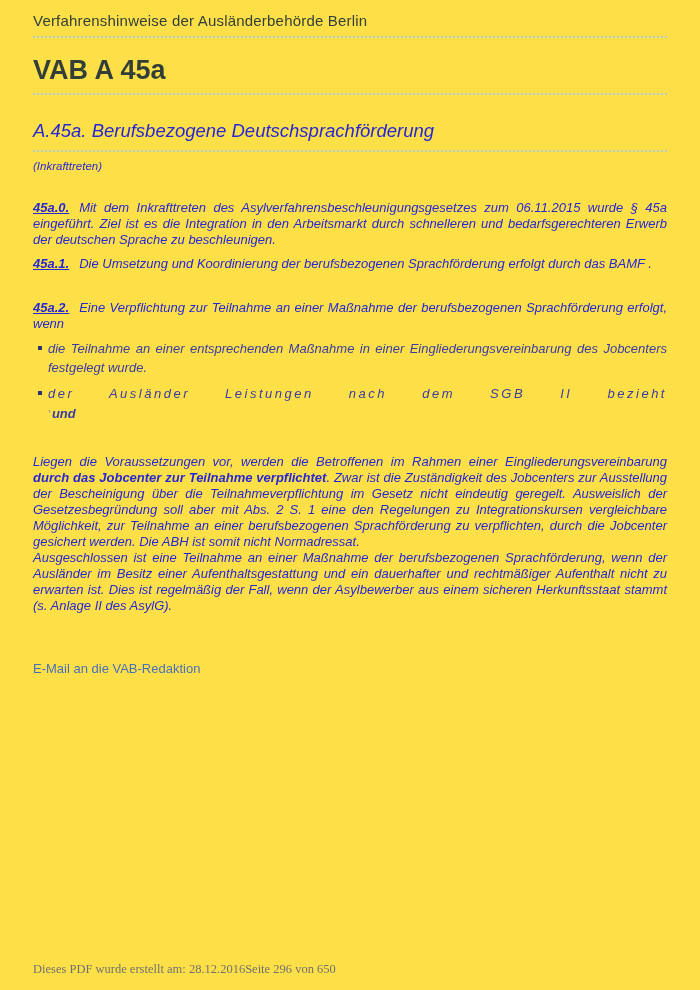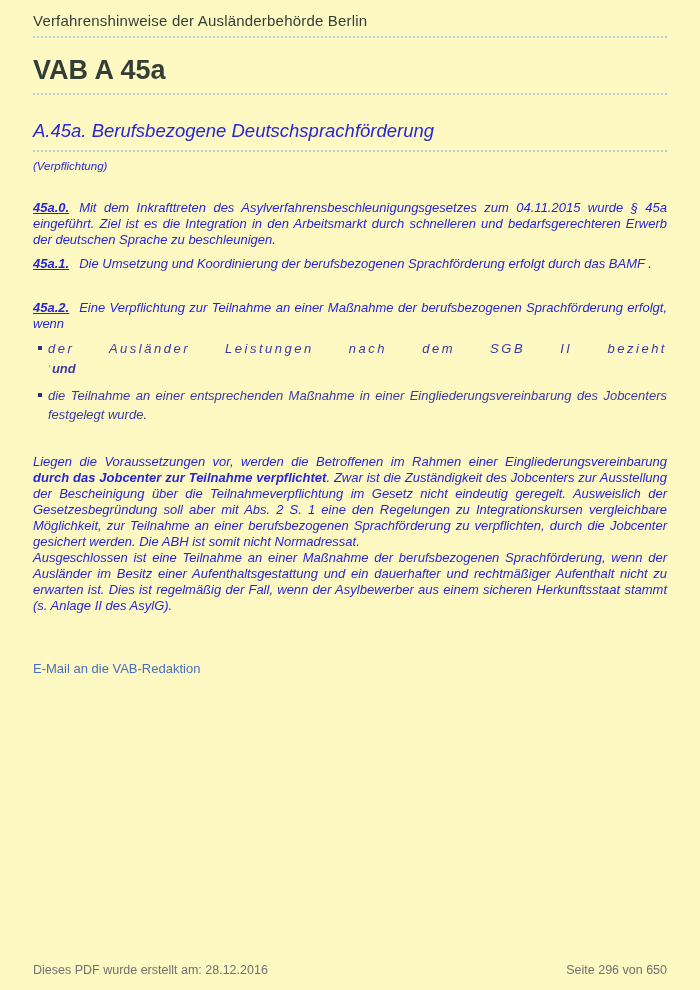--- a/index.html
+++ b/index.html
@@ -6,21 +6,21 @@
   html, body { background: #ffffff; }
   body {
     width: 700px; height: 990px;
     font-family: "Liberation Sans", sans-serif;
     position: relative;
     overflow: hidden;
   }
   .page {
     position: absolute; inset: 0;
     padding: 12px 33px 0 33px;
-    background: #fef9c3;
+    background: #fde047;
   }
   .dotted-rule {
     border: none;
     border-bottom: 2px dotted #b7cbd4;
     height: 0;
   }
   .doc-header {
     font-size: 15px;
     color: #333e39;
     letter-spacing: 0.2px;
@@ -99,64 +99,64 @@
     margin-top: 47px;
     font-size: 13px;
     color: #4a6fba;
     text-decoration: none;
     cursor: pointer;
   }
   .footer {
     position: absolute;
     left: 33px; right: 33px; bottom: 13px;
     display: flex;
-    justify-content: space-between;
     font-size: 12.5px;
     color: #707070;
+    font-family: Liberation Serif, serif;
   }
 </style>
 </head>
 <body>
 
 <div class="page">
 
   <div class="doc-header">Verfahrenshinweise der Ausländerbehörde Berlin</div>
   <div class="dotted-rule"></div>
 
   <div class="doc-title">VAB A 45a</div>
   <div class="dotted-rule"></div>
 
   <div class="section-heading">A.45a. Berufsbezogene Deutschsprachförderung</div>
   <div class="dotted-rule"></div>
 
-  <div class="law-ref">(Verpflichtung)</div>
+  <div class="law-ref">(Inkrafttreten)</div>
 
   <div class="body-text para para-first">
-    <span class="para-label">45a.0.</span><span>Mit dem Inkrafttreten des Asylverfahrensbeschleunigungsgesetzes zum 04.11.2015 wurde § 45a eingeführt. Ziel ist es die Integration in den Arbeitsmarkt durch schnelleren und bedarfsgerechteren Erwerb der deutschen Sprache zu beschleunigen.</span>
+    <span class="para-label">45a.0.</span><span>Mit dem Inkrafttreten des Asylverfahrensbeschleunigungsgesetzes zum 06.11.2015 wurde § 45a eingeführt. Ziel ist es die Integration in den Arbeitsmarkt durch schnelleren und bedarfsgerechteren Erwerb der deutschen Sprache zu beschleunigen.</span>
   </div>
 
   <div class="body-text para">
     <span class="para-label">45a.1.</span><span>Die Umsetzung und Koordinierung der berufsbezogenen Sprachförderung erfolgt durch das BAMF .</span>
   </div>
 
   <div class="body-text para para-gap">
     <span class="para-label">45a.2.</span><span>Eine Verpflichtung zur Teilnahme an einer Maßnahme der berufsbezogenen Sprachförderung erfolgt, wenn</span>
   </div>
 
   <ul class="bullets">
     <li class="bullet-item">
       <span class="bullet-square"></span>
+      <span>die Teilnahme an einer entsprechenden Maßnahme in einer Eingliederungsvereinbarung des Jobcenters festgelegt wurde.</span>
+    </li>
+    <li class="bullet-item">
+      <span class="bullet-square"></span>
       <div class="stretched-line">der Ausländer Leistungen nach dem SGB II bezieht</div>
       <div class="conj-line">
         <span class="quote-mark">'</span><span class="bold">und</span>
       </div>
-    </li>
-    <li class="bullet-item">
-      <span class="bullet-square"></span>
-      <span>die Teilnahme an einer entsprechenden Maßnahme in einer Eingliederungsvereinbarung des Jobcenters festgelegt wurde.</span>
     </li>
   </ul>
 
   <div class="liegen-block">
     <div class="body-text">
       <span>Liegen die Voraussetzungen vor, werden die Betroffenen im Rahmen einer Eingliederungsvereinbarung </span><span class="bold">durch das Jobcenter zur Teilnahme verpflichtet</span><span>. Zwar ist die Zuständigkeit des Jobcenters zur Ausstellung der Bescheinigung über die Teilnahmeverpflichtung im Gesetz nicht eindeutig geregelt. Ausweislich der Gesetzesbegründung soll aber mit Abs. 2 S. 1 eine den Regelungen zu Integrationskursen vergleichbare Möglichkeit, zur Teilnahme an einer berufsbezogenen Sprachförderung zu verpflichten, durch die Jobcenter gesichert werden. Die ABH ist somit nicht Normadressat.</span>
     </div>
     <div class="body-text cont">Ausgeschlossen ist eine Teilnahme an einer Maßnahme der berufsbezogenen Sprachförderung, wenn der Ausländer im Besitz einer Aufenthaltsgestattung und ein dauerhafter und rechtmäßiger Aufenthalt nicht zu erwarten ist. Dies ist regelmäßig der Fall, wenn der Asylbewerber aus einem sicheren Herkunftsstaat stammt (s. Anlage II des AsylG).</div>
   </div>
 

